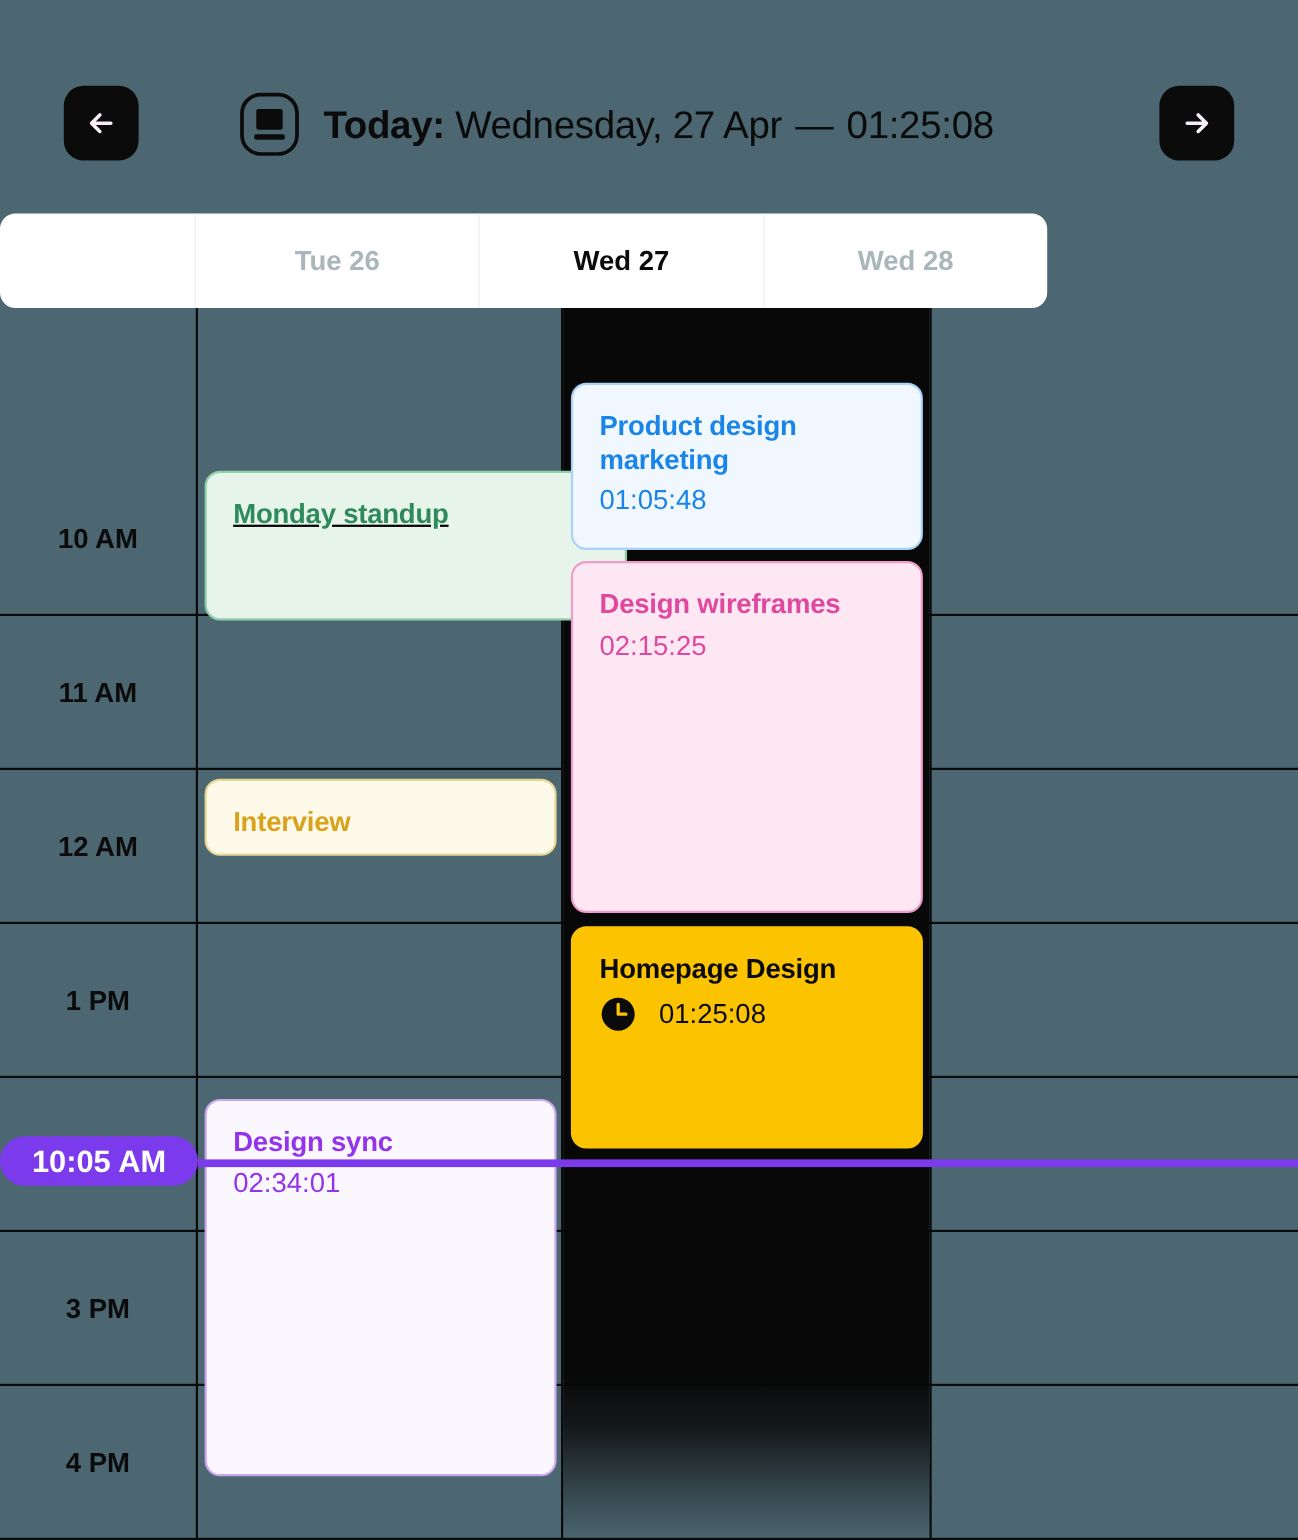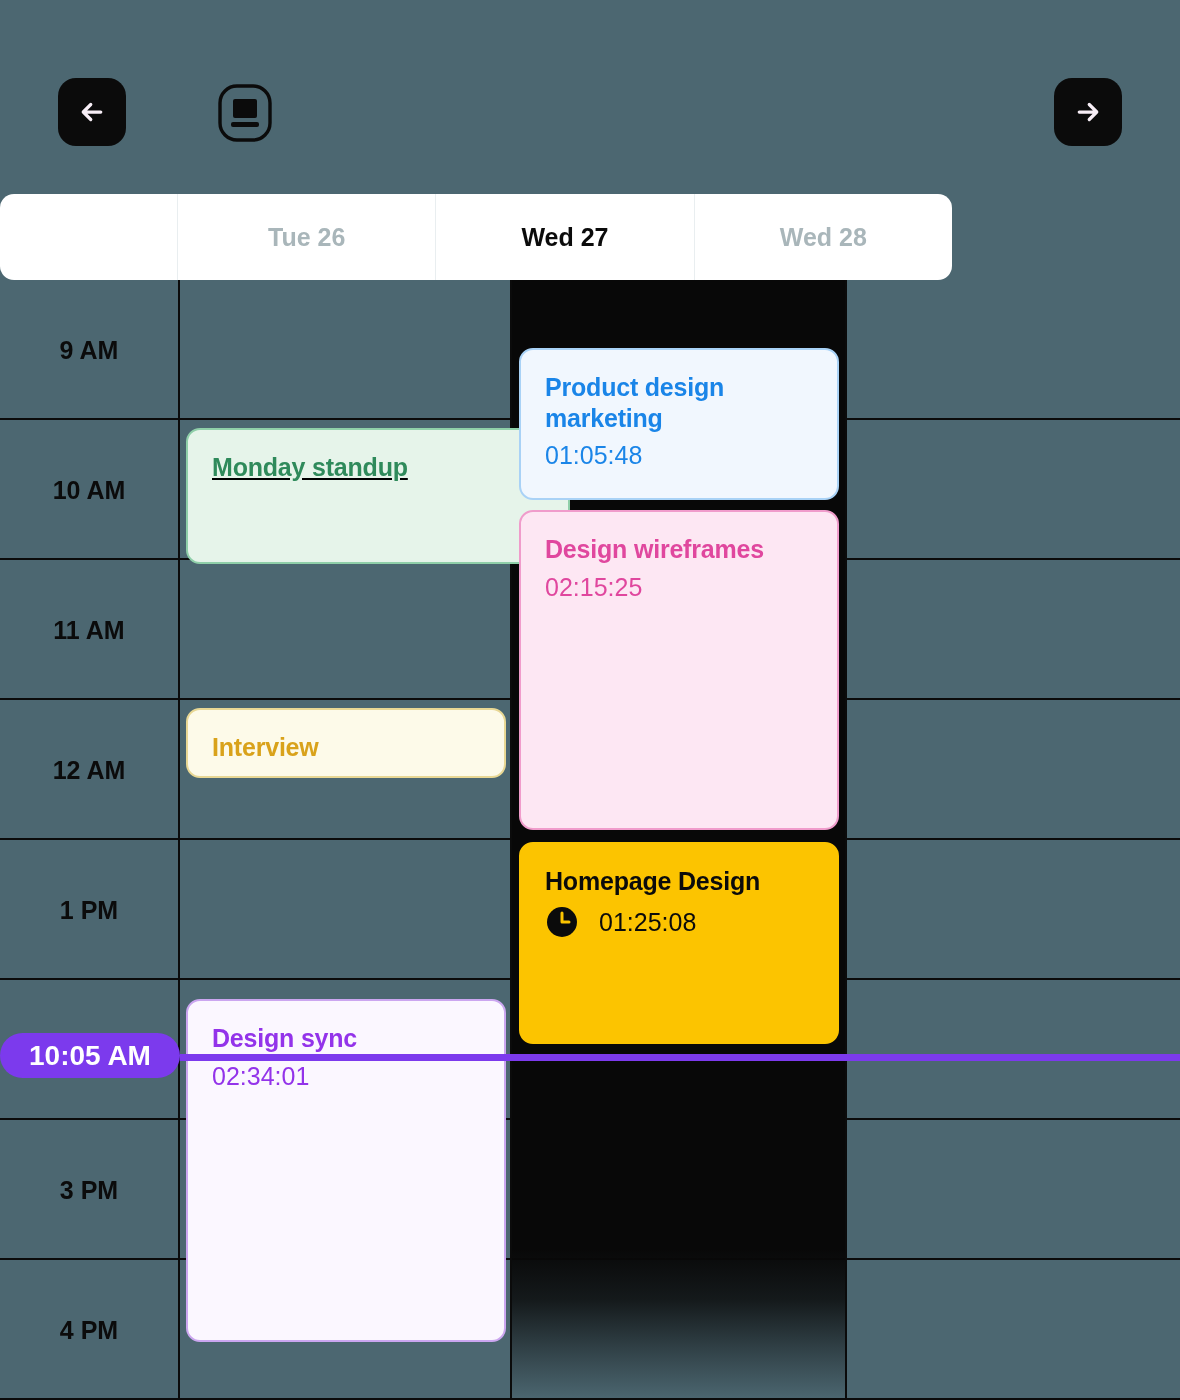--- a/index.html
+++ b/index.html
@@ -215,43 +215,43 @@
   </div>
 
   <div class="title-wrap">
     <span class="app-icon">
       <svg width="56" height="60" viewBox="0 0 56 60" fill="none">
         <rect x="3" y="3" width="50" height="54" rx="17" stroke="#0b0b0b" stroke-width="3.4"></rect>
         <rect x="16" y="16" width="24" height="19" rx="2" fill="#0b0b0b"></rect>
         <rect x="14" y="39" width="28" height="5" rx="2" fill="#0b0b0b"></rect>
       </svg>
     </span>
+    <span class="title-text">
+      <b>Today:</b><span class="light">&nbsp;</span><span class="light">Wednesday, 27 Apr</span><span class="dash">—</span><span class="light">01:25:08</span>
+    </span>
   </div>
 
   <div class="nav-btn next">
     <svg width="30" height="30" viewBox="0 0 24 24" fill="none">
       <path d="M5 12H19M19 12L13 6M19 12L13 18" stroke="#f7eef6" stroke-width="2.6" stroke-linecap="round" stroke-linejoin="round"></path>
     </svg>
   </div>
 </div>
 
 <div class="day-header">
   <div class="dh-gutter"></div>
   <div class="dh-cell">Tue 26</div>
   <div class="dh-cell today">Wed 27</div>
   <div class="dh-cell">Wed 28</div>
 </div>
 
 <div class="grid">
 
   <div class="today-col"></div>
 
-  <div class="hour-row" style="top:0px">
-    <div class="hour-label">9 AM</div>
-  </div>
   <div class="hour-row" style="top:140px">
     <div class="hour-label">10 AM</div>
   </div>
   <div class="hour-row" style="top:280px">
     <div class="hour-label">11 AM</div>
   </div>
   <div class="hour-row" style="top:420px">
     <div class="hour-label">12 AM</div>
   </div>
   <div class="hour-row" style="top:560px">

